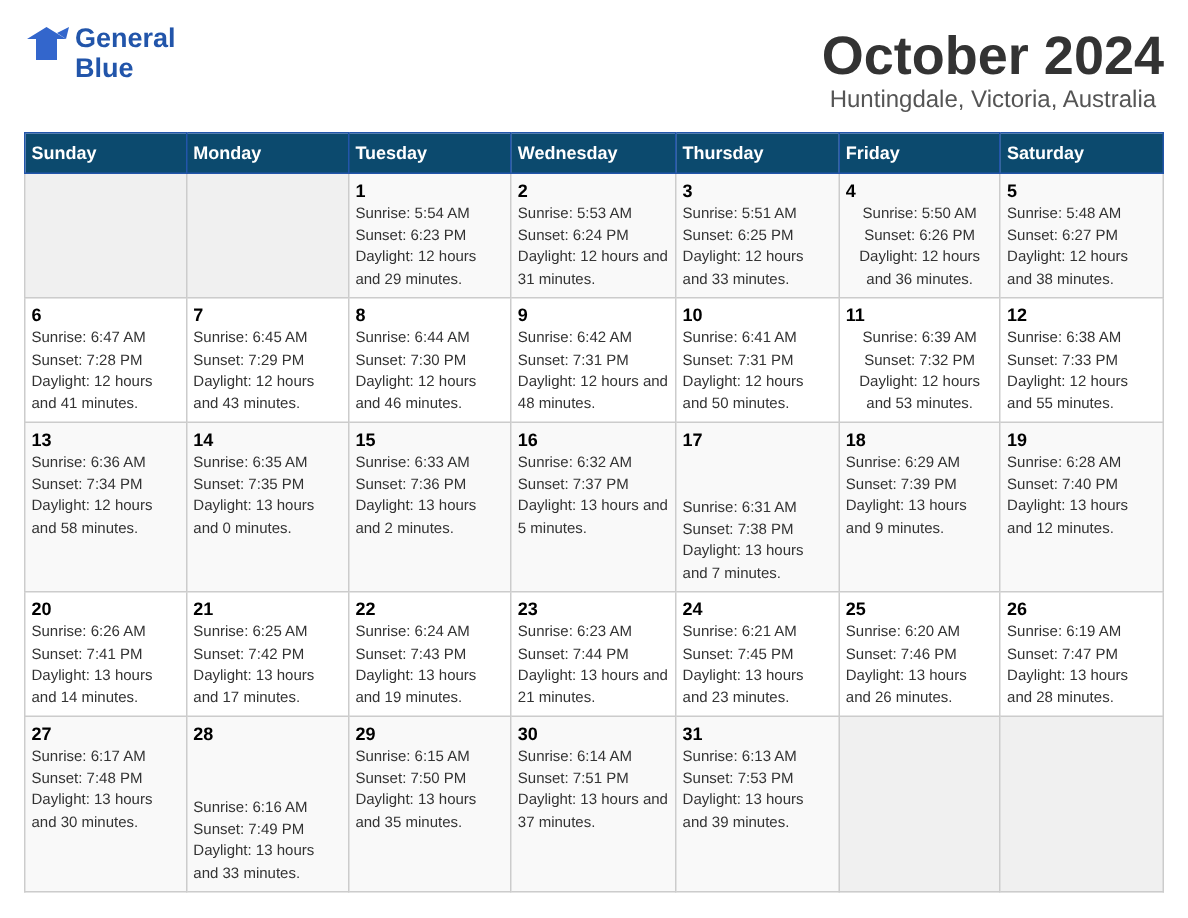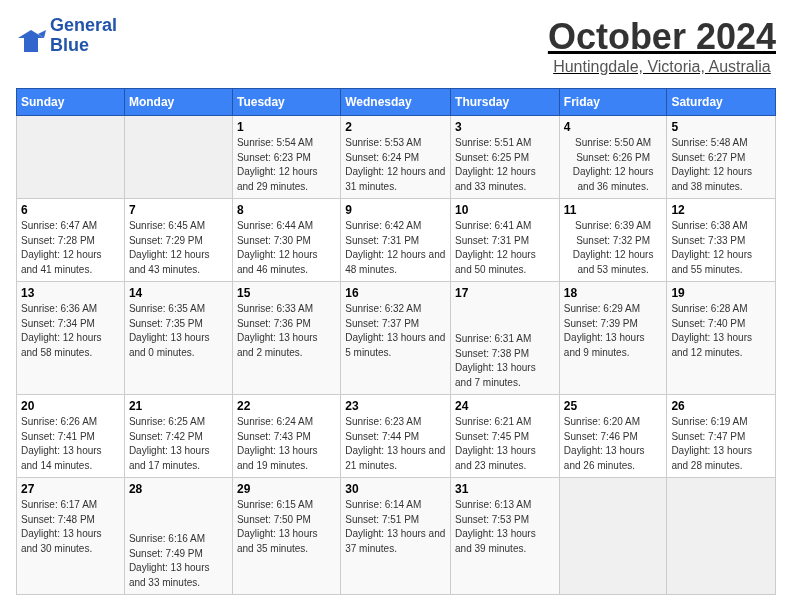--- a/index.html
+++ b/index.html
@@ -11,55 +11,54 @@
       padding: 16px;
     }
     .header-area {
       display: flex;
       justify-content: space-between;
       align-items: flex-start;
       margin-bottom: 12px;
     }
     .logo {
       display: flex;
-      align-items: flex-end;
+      align-items: flex-start;
       gap: 4px;
     }
     .logo-text {
       font-size: 18px;
       font-weight: bold;
       color: #333;
       line-height: 1.1;
     }
     .logo-text span { color: #2255aa; }
     .logo-bird {
       width: 30px;
       height: 28px;
     }
     .title-area {
       text-align: right;
-      text-decoration: underline;
     }
     .month-title {
       font-size: 36px;
       font-weight: bold;
       color: #333;
     }
     .location-title {
       font-size: 16px;
       color: #555;
       text-align: center;
     }
     table {
       width: 100%;
       border-collapse: collapse;
       font-size: 10.5px;
     }
     thead tr th {
-      background: #3b82f6;
+      background: #0c4a6e;
       color: #fff;
       padding: 6px 4px;
       text-align: left;
       font-size: 12px;
       font-weight: bold;
       border: 1px solid #2255aa;
     }
     tbody tr td {
       border: 1px solid #ccc;
       vertical-align: top;

